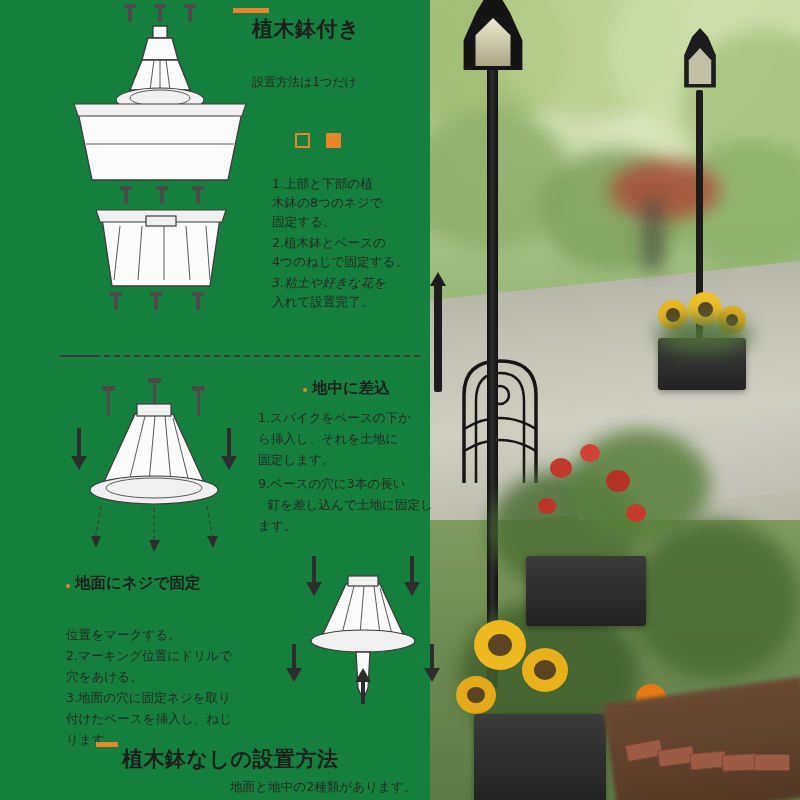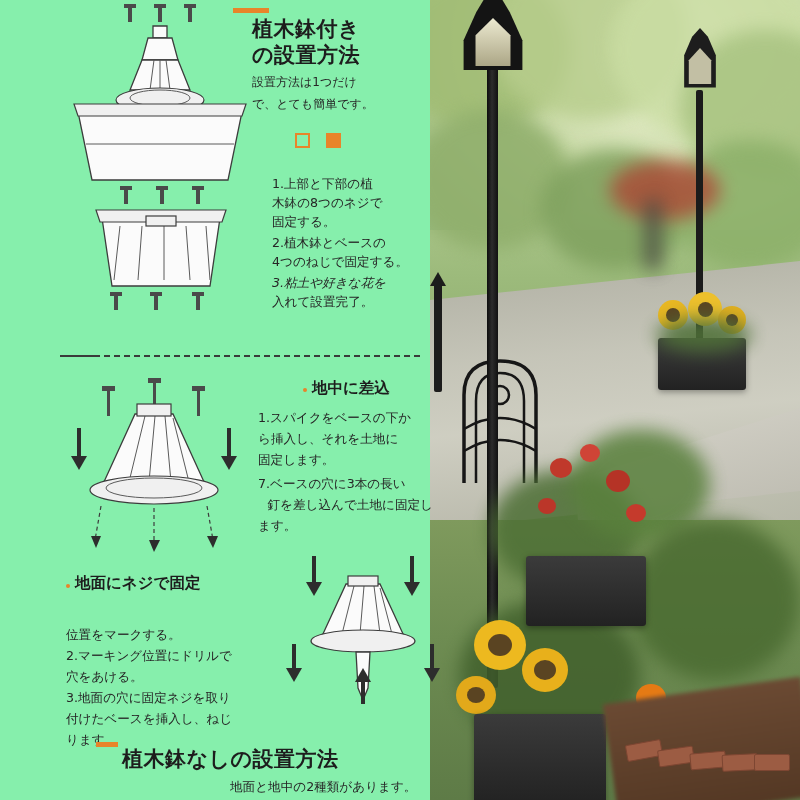--- a/index.html
+++ b/index.html
@@ -97,21 +97,21 @@
   .sunflower-core {
     position: absolute;
     border-radius: 50%;
     background: #5a4422;
   }
 
   
   #panel {
     position: absolute;
     left: 0; top: 0; width: 430px; height: 800px;
-    background: #86efac;
+    background: #15803d;
   }
   .jp {
     font-family: "DejaVu Sans", "Liberation Sans", sans-serif;
     color: #222;
   }
   .accent-bar {
     position: absolute;
     background: #e8842a;
   }
   .heading-lg {
@@ -253,24 +253,22 @@
     <div class="brick" style="left:228px;top:748px;transform:rotate(-8deg);"></div>
     <div class="brick" style="left:260px;top:752px;transform:rotate(-5deg);"></div>
     <div class="brick" style="left:292px;top:754px;transform:rotate(-3deg);"></div>
     <div class="brick" style="left:324px;top:754px;transform:rotate(0deg);"></div>
   </div>
 
   <div id="panel">
 
     <div class="accent-bar" style="left:233px;top:8px;width:36px;height:5px;"></div>
     <div class="jp heading-lg" style="left:252px;top:16px;width:180px;">植木鉢付き</div>
-    <div class="jp heading-lg" style="left:252px;top:42px;width:180px;">の設置方法</div>
 
     <div class="jp sub-txt" style="left:252px;top:72px;width:180px;">設置方法は1つだけ</div>
-    <div class="jp sub-txt" style="left:252px;top:94px;width:180px;">で、とても簡単です。</div>
 
     <div class="swatch" style="left:295px;top:133px;"></div>
     <div class="swatch filled" style="left:326px;top:133px;"></div>
 
     <div class="jp body-txt" style="left:272px;top:174px;width:160px;">1.上部と下部の植</div>
     <div class="jp body-txt" style="left:272px;top:193px;width:160px;">木鉢の8つのネジで</div>
     <div class="jp body-txt" style="left:272px;top:212px;width:160px;">固定する。</div>
     <div class="jp body-txt" style="left:272px;top:233px;width:165px;">2.植木鉢とベースの</div>
     <div class="jp body-txt" style="left:272px;top:252px;width:165px;">4つのねじで固定する。</div>
     <div class="jp body-txt" style="left:272px;top:273px;width:160px;font-style:italic;">3.粘土や好きな花を</div>
@@ -325,21 +323,21 @@
     </svg>
 
     <div class="solid-sep" style="left:60px;top:355px;width:40px;"></div>
     <div class="dash-sep" style="left:104px;top:355px;width:316px;"></div>
 
     <div class="bullet-dot" style="left:303px;top:388px;"></div>
     <div class="jp heading-md" style="left:312px;top:378px;width:160px;">地中に差込</div>
     <div class="jp body-txt" style="left:258px;top:408px;width:175px;">1.スパイクをベースの下か</div>
     <div class="jp body-txt" style="left:258px;top:429px;width:175px;">ら挿入し、それを土地に</div>
     <div class="jp body-txt" style="left:258px;top:450px;width:175px;">固定します。</div>
-    <div class="jp body-txt" style="left:258px;top:474px;width:175px;">7.ベースの穴に3本の長い</div>
+    <div class="jp body-txt" style="left:258px;top:474px;width:175px;">9.ベースの穴に3本の長い</div>
     <div class="jp body-txt" style="left:258px;top:495px;width:175px;text-align:right;">釘を差し込んで土地に固定し</div>
     <div class="jp body-txt" style="left:258px;top:516px;width:175px;">ます。</div>
 
     <svg class="diagram" style="left:55px;top:372px;width:200px;height:180px;">
 
       <g fill="#4a4a4a">
         <rect x="52" y="18" width="3" height="26"></rect>
           <rect x="47" y="14" width="13" height="5"></rect>
         <rect x="98" y="10" width="3" height="26"></rect>
           <rect x="93" y="6" width="13" height="5"></rect>

